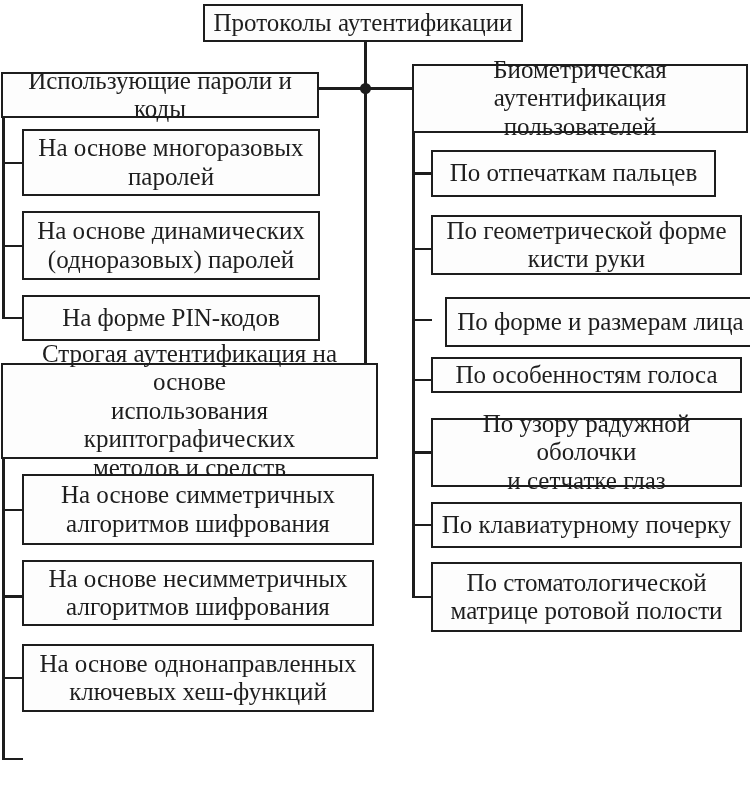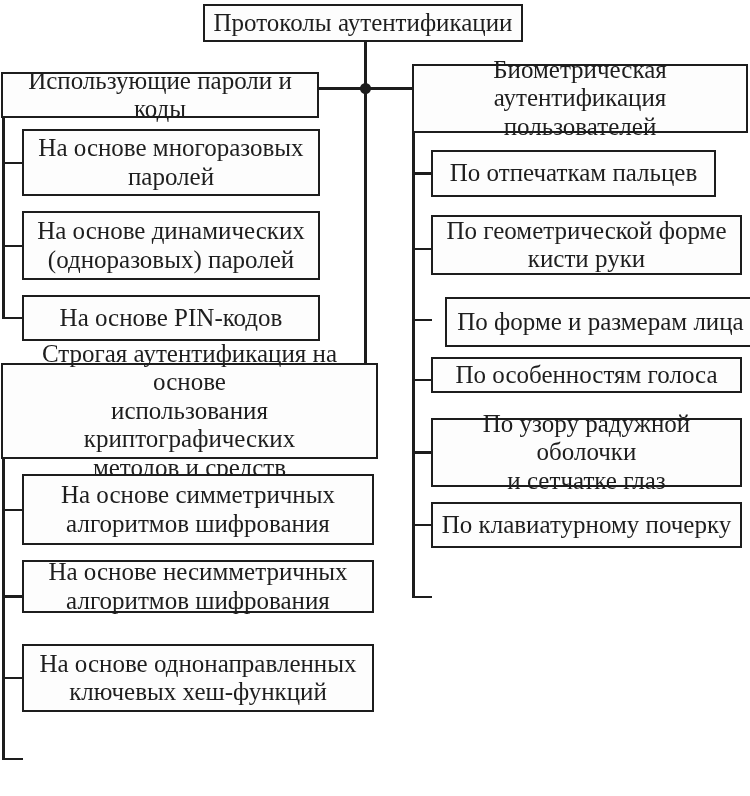--- a/index.html
+++ b/index.html
@@ -71,36 +71,38 @@
   <div class="line" style="left:413px; top:523.5px; width:19px; height:2.5px;"></div>
   <div class="line" style="left:413px; top:595.5px; width:19px; height:2.5px;"></div>
 
   <div class="box" style="left:203px; top:4px; width:320px; height:38px;">Протоколы аутентификации</div>
 
   <div class="box" style="left:1px; top:64px; width:318px; height:46px;margin-top:8px;">Использующие пароли и коды</div>
   <div class="box" style="left:22px; top:129px; width:298px; height:67px;">На основе многоразовых
 паролей</div>
   <div class="box" style="left:22px; top:211px; width:298px; height:69px;">На основе динамических
 (одноразовых) паролей</div>
-  <div class="box" style="left:22px; top:295px; width:298px; height:46px;">На основе PIN-кодов</div>
+  <div class="box" style="left:22px; top:295px; width:298px; height:46px;">На форме PIN-кодов</div>
 
   <div class="box" style="left:1px; top:363px; width:377px; height:96px;">Строгая аутентификация на основе
 использования криптографических
 методов и средств</div>
   <div class="box" style="left:22px; top:474px; width:352px; height:71px;">На основе симметричных
 алгоритмов шифрования</div>
-  <div class="box" style="left:22px; top:560px; width:352px; height:53px;">На основе несимметричных
+  <div class="box" style="left:22px; top:560px; width:352px; height:66px;">На основе несимметричных
 алгоритмов шифрования</div>
   <div class="box" style="left:22px; top:644px; width:352px; height:68px;">На основе однонаправленных
 ключевых хеш-функций</div>
 
   <div class="box" style="left:412px; top:64px; width:336px; height:69px;">Биометрическая
 аутентификация пользователей</div>
   <div class="box" style="left:431px; top:150px; width:285px; height:47px;">По отпечаткам пальцев</div>
   <div class="box" style="left:431px; top:215px; width:311px; height:60px;">По геометрической форме
 кисти руки</div>
   <div class="box" style="left:445px; top:297px; width:311px; height:50px;">По форме и размерам лица</div>
   <div class="box" style="left:431px; top:357px; width:311px; height:32px;">По особенностям голоса</div>
   <div class="box" style="left:431px; top:418px; width:311px; height:69px;">По узору радужной оболочки
 и сетчатке глаз</div>
   <div class="box" style="left:431px; top:502px; width:311px; height:46px;">По клавиатурному почерку</div>
+  <div class="box" style="left:431px; top:562px; width:311px; height:70px;">По стоматологической
+матрице ротовой полости</div>
 
 </div>
 
 </body></html>

